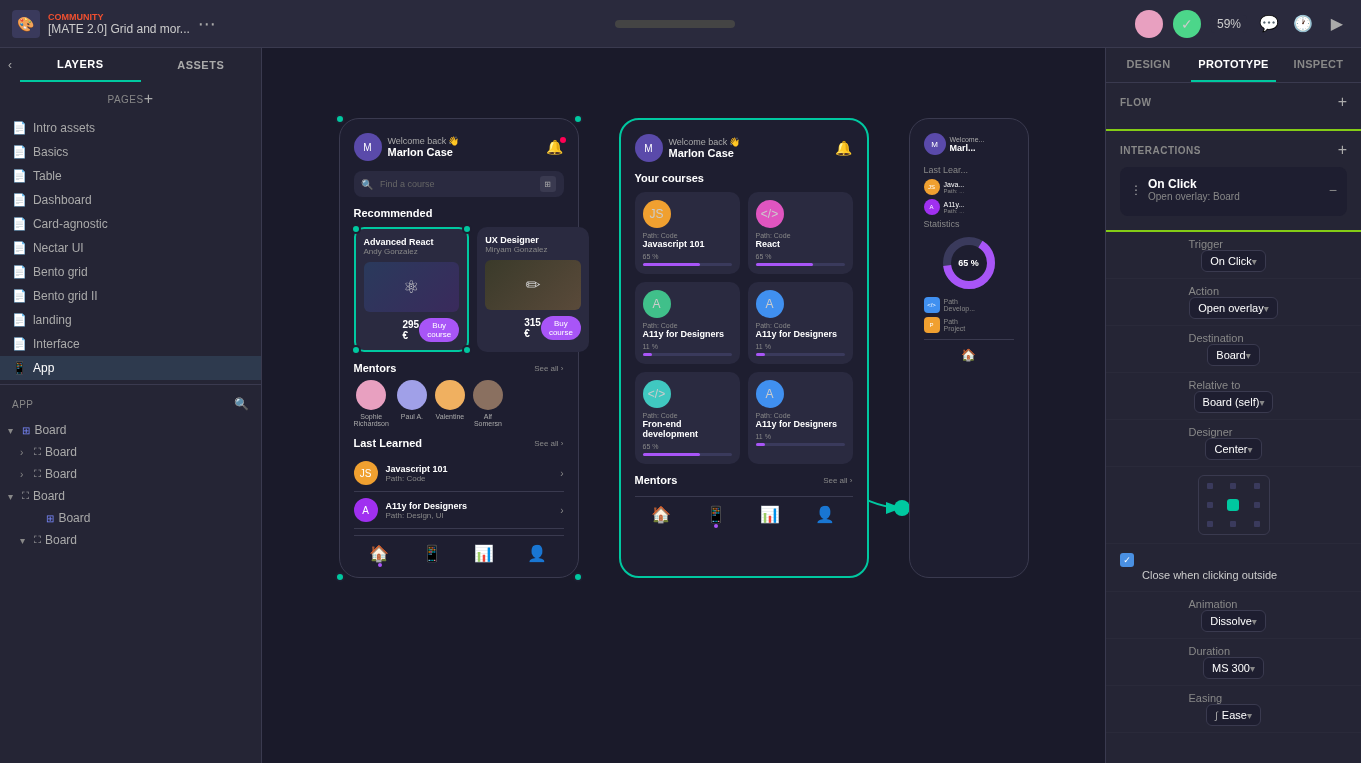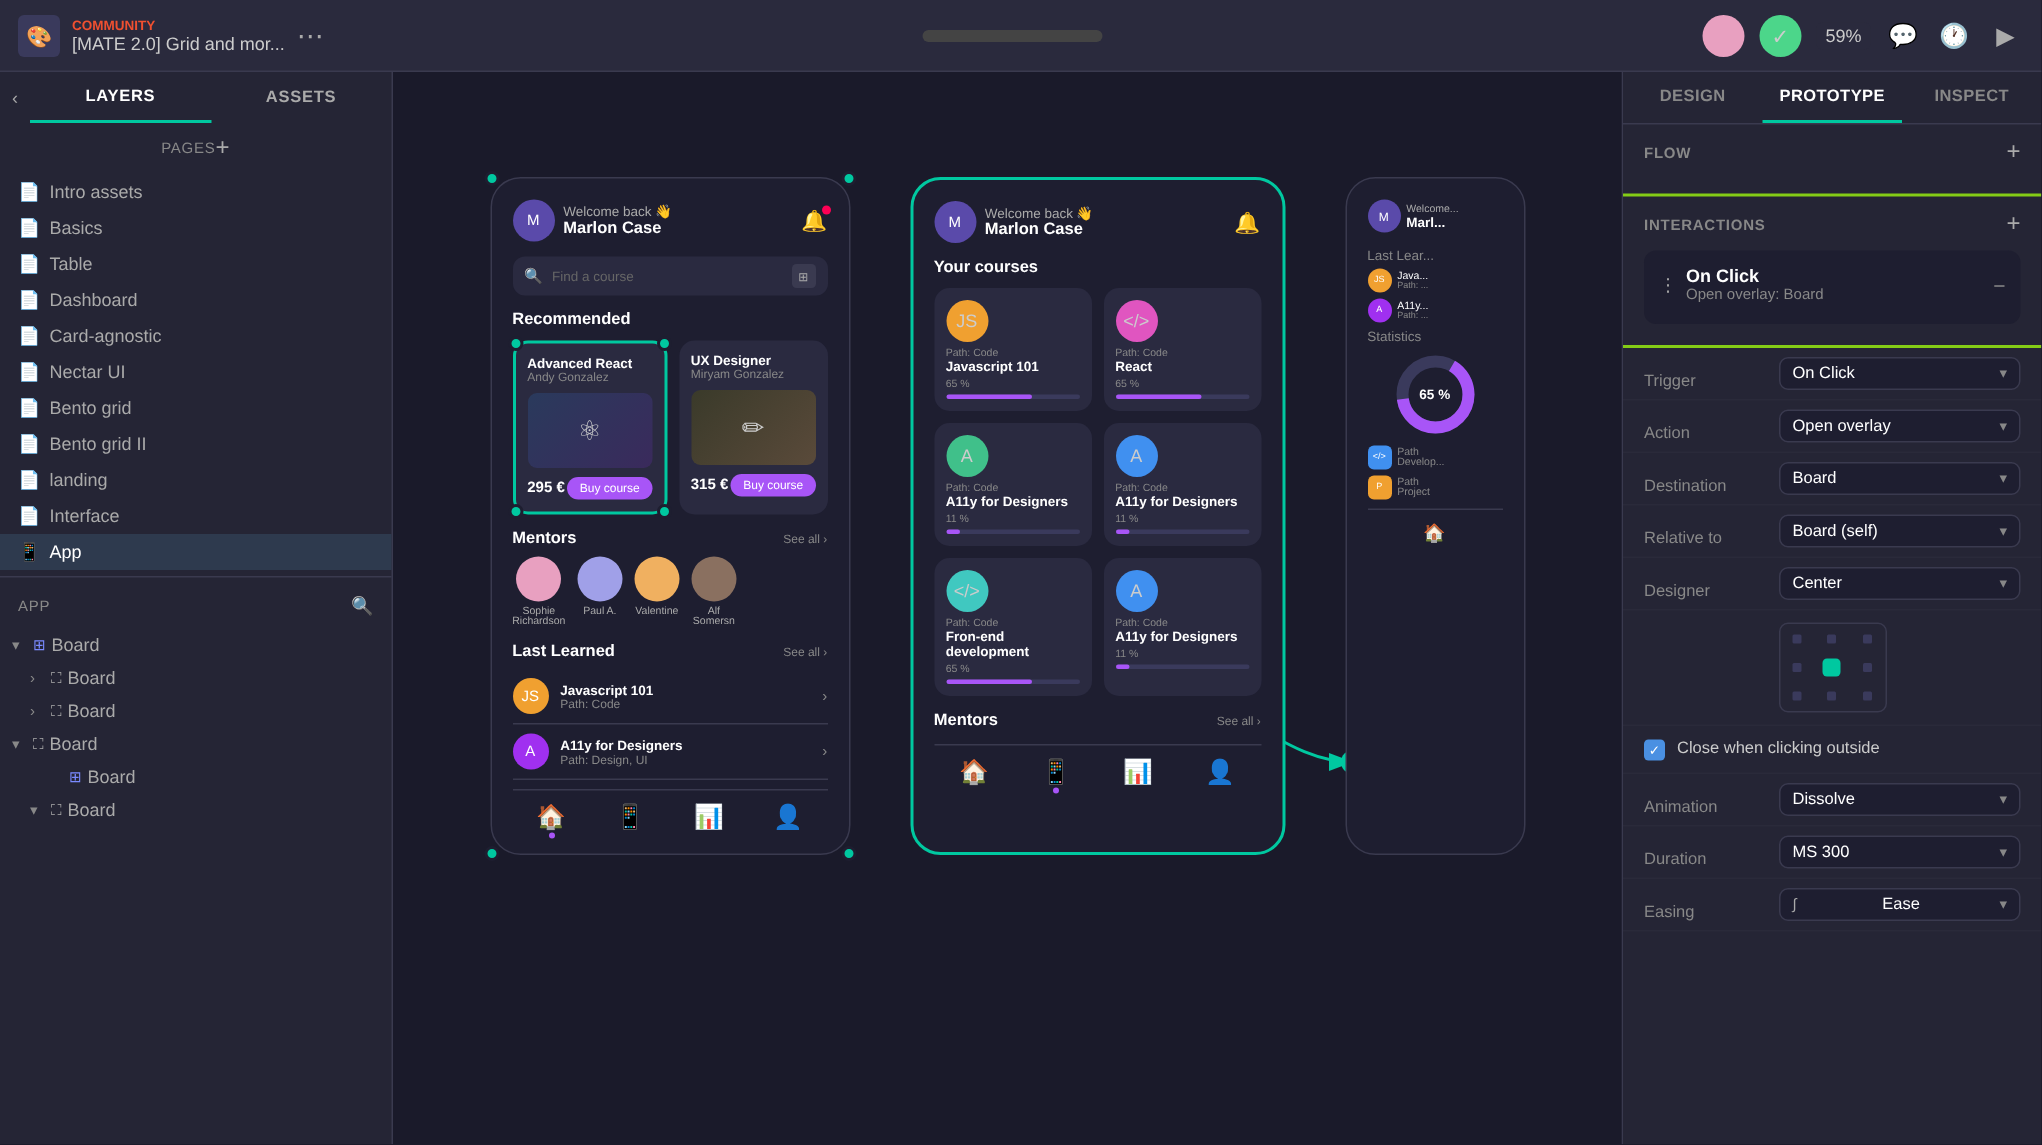--- a/index.html
+++ b/index.html
@@ -73,21 +73,21 @@
     .search-btn { margin-left: auto; width: 16px; height: 16px; background: #3a3a50; border-radius: 3px; display: flex; align-items: center; justify-content: center; font-size: 8px; color: #aaa; }
 
     .section-title { font-size: 11px; font-weight: 700; color: #fff; margin-bottom: 8px; }
 
     .courses-row { display: flex; gap: 8px; margin-bottom: 10px; }
     .course-card { flex: 1; background: #2a2a40; border-radius: 10px; padding: 8px; position: relative; }
     .course-card.selected-card { border: 2px solid #00c8a0; }
     .course-name { font-size: 9px; font-weight: 700; color: #fff; }
     .course-author { font-size: 8px; color: #888; }
     .course-img { width: 100%; height: 50px; background: linear-gradient(135deg, #2a3a5c, #3a2a5c); border-radius: 6px; margin: 6px 0; display: flex; align-items: center; justify-content: center; font-size: 18px; }
-    .course-price { font-size: 10px; color: #fff; font-weight: 600; }
+    .course-price { font-size: 10px; color: #fff; font-weight: 600; margin-left: 39px; }
     .buy-btn { background: #a855f7; color: #fff; border: none; border-radius: 12px; padding: 3px 8px; font-size: 8px; cursor: pointer; float: right; margin-top: -14px; }
 
     .connector-dot { width: 10px; height: 10px; background: #00c8a0; border-radius: 50%; border: 2px solid #1e1e30; position: absolute; }
 
     .mentors-section { margin-bottom: 10px; }
     .mentors-header { display: flex; justify-content: space-between; align-items: center; margin-bottom: 6px; }
     .see-all { font-size: 8px; color: #888; cursor: pointer; }
     .mentors-row { display: flex; gap: 8px; }
     .mentor { text-align: center; }
     .mentor-avatar { width: 30px; height: 30px; border-radius: 50%; margin: 0 auto 3px; }
@@ -109,57 +109,57 @@
     .courses-grid { display: grid; grid-template-columns: 1fr 1fr; gap: 8px; margin-bottom: 10px; }
     .course-grid-card { background: #2a2a40; border-radius: 10px; padding: 8px; }
     .cgc-icon { width: 28px; height: 28px; border-radius: 50%; display: flex; align-items: center; justify-content: center; font-size: 12px; margin-bottom: 4px; }
     .cgc-path { font-size: 7px; color: #888; }
     .cgc-name { font-size: 9px; font-weight: 700; color: #fff; margin-bottom: 4px; }
     .cgc-progress { height: 3px; background: #3a3a5c; border-radius: 2px; margin-top: 3px; }
     .cgc-progress-bar { height: 3px; border-radius: 2px; }
     .cgc-percent { font-size: 7px; color: #888; margin-top: 2px; }
 
     
-    .right-panel { width: 280px; background: #252535; border-left: 1px solid #3a3a4f; display: flex; flex-direction: column; flex-shrink: 0; }
+    .right-panel { width: 256px; background: #252535; border-left: 1px solid #3a3a4f; display: flex; flex-direction: column; flex-shrink: 0; }
     .right-tabs { display: flex; border-bottom: 1px solid #3a3a4f; }
     .right-tab { flex: 1; text-align: center; padding: 10px 6px; font-size: 11px; font-weight: 600; color: #888; cursor: pointer; letter-spacing: 0.3px; }
     .right-tab.active { color: #fff; border-bottom: 2px solid #00c8a0; }
 
     .right-section { padding: 10px 14px; border-bottom: 2px solid #84cc16; }
     .right-section-header { display: flex; align-items: center; justify-content: space-between; margin-bottom: 8px; }
     .right-section-title { font-size: 10px; color: #888; letter-spacing: 0.5px; font-weight: 600; }
     .right-add { cursor: pointer; color: #aaa; font-size: 16px; }
 
     
     .interaction-card { background: #1e1e30; border-radius: 8px; padding: 10px; margin-bottom: 4px; }
     .interaction-header { display: flex; align-items: center; justify-content: space-between; margin-bottom: 4px; }
     .interaction-title { font-size: 12px; font-weight: 600; color: #fff; }
     .interaction-sub { font-size: 10px; color: #888; }
     .interaction-remove { color: #888; cursor: pointer; font-size: 14px; }
     .interaction-dots { color: #aaa; margin-right: 6px; }
 
     
-    .form-row { display: flex; align-items: flex-end; padding: 6px 14px; border-bottom: 1px solid #2a2a3a; }
+    .form-row { display: flex; align-items: center; padding: 6px 14px; border-bottom: 1px solid #2a2a3a; flex-direction: column; }
     .form-label { width: 90px; font-size: 11px; color: #888; flex-shrink: 0; }
     .form-select { flex: 1; background: #1e1e30; border: 1px solid #3a3a4f; border-radius: 6px; padding: 4px 8px; color: #fff; font-size: 11px; display: flex; align-items: center; justify-content: space-between; cursor: pointer; }
     .form-select-arrow { color: #888; font-size: 10px; }
 
     
     .position-grid-container { padding: 8px 14px; border-bottom: 1px solid #2a2a3a; }
     .position-grid { width: 72px; height: 60px; border: 1px solid #3a3a4f; border-radius: 6px; display: grid; grid-template-columns: repeat(3,1fr); grid-template-rows: repeat(3,1fr); margin: 0 auto; }
     .pos-cell { display: flex; align-items: center; justify-content: center; cursor: pointer; }
     .pos-dot { width: 6px; height: 6px; border-radius: 1px; background: #3a3a5c; }
     .pos-dot.active { background: #00c8a0; width: 12px; height: 12px; border-radius: 3px; }
 
     
     .checkbox-row { display: flex; align-items: flex-start; gap: 8px; padding: 8px 14px; border-bottom: 1px solid #2a2a3a; }
     .checkbox { width: 14px; height: 14px; border-radius: 3px; flex-shrink: 0; margin-top: 1px; display: flex; align-items: center; justify-content: center; font-size: 9px; color: #fff; }
     .checkbox.checked { background: #4a90e2; }
     .checkbox.unchecked { background: transparent; border: 1px solid #555; }
-    .checkbox-label { font-size: 11px; color: #ccc; line-height: 1.4; }
+    .checkbox-label { font-size: 11px; color: #ccc; line-height: 1.4; margin-top: 16px; }
   </style>
 </head>
 <body>
 
 <div class="topbar">
   <div class="topbar-left">
     <div class="topbar-logo">🎨</div>
     <div>
       <div style="font-size:9px;color:#f05030;font-weight:600;">COMMUNITY</div>
       <div style="font-size:12px;color:#ccc;">[MATE 2.0] Grid and mor...</div>

